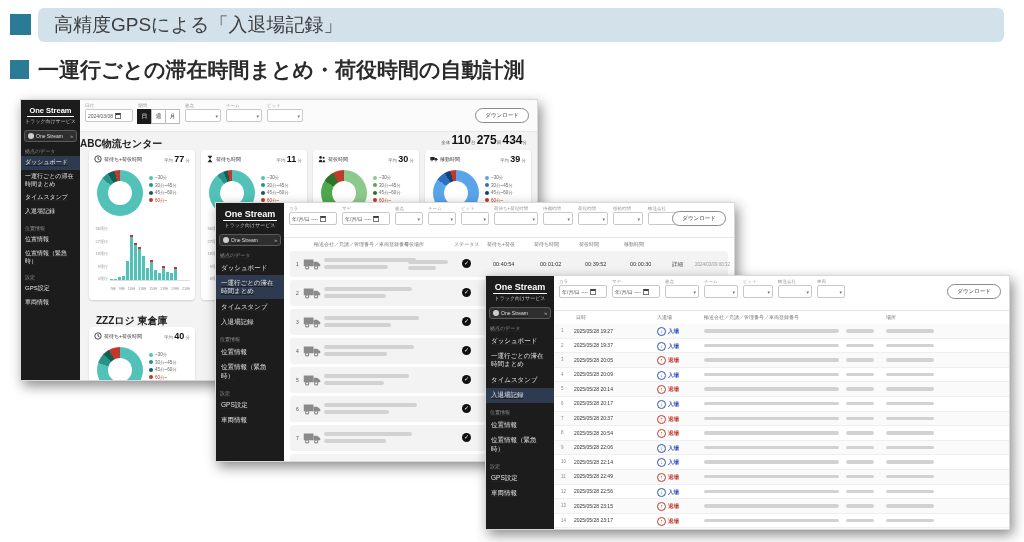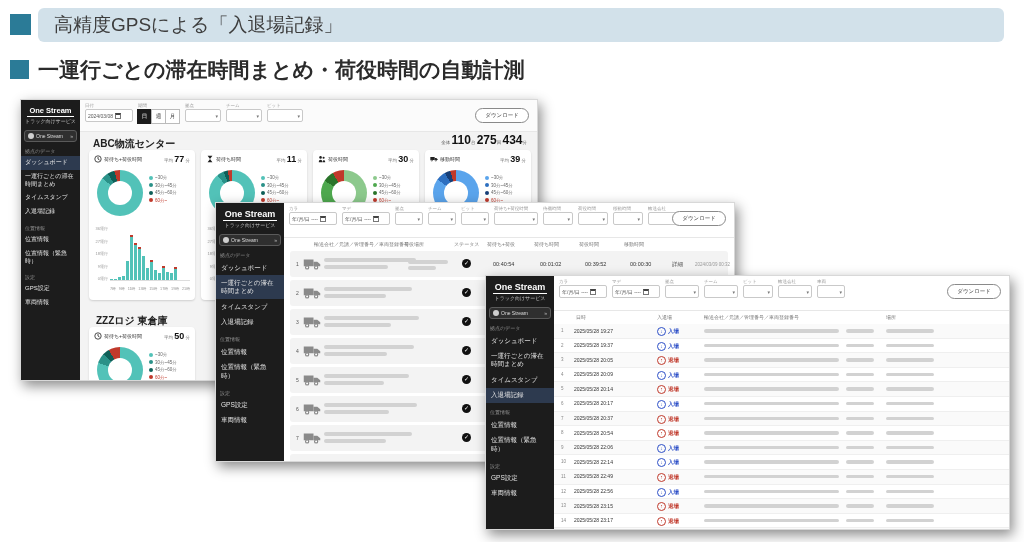--- a/index.html
+++ b/index.html
@@ -6,21 +6,21 @@
   body{width:1024px;height:542px;position:relative;overflow:hidden;background:#ffffff;
        font-family:"Liberation Sans",sans-serif;color:#222;}
   .sq{position:absolute;background:#2b7b97;}
   .banner{position:absolute;left:38px;top:8px;width:966px;height:34px;background:#d2e1ea;
           border-radius:6px;display:flex;align-items:center;padding-left:16px;box-sizing:border-box;
           font-size:19px;color:#3d3d3d;}
   .h2{position:absolute;left:38px;top:56px;font-size:21px;font-weight:bold;color:#2b2b2b;}
 
   
   .win{position:absolute;background:#000000;box-shadow:3px 5px 12px rgba(0,0,0,.45);
-       overflow:hidden;display:flex;border:1px solid #d8d8d8;box-sizing:border-box;}
+       overflow:hidden;display:flex;border:1px solid #d8d8d8;box-sizing:border-box;text-decoration:underline;}
   #win1{left:20px;top:99px;width:518px;height:282px;z-index:1;}
   #win2{left:215px;top:202px;width:520px;height:260px;z-index:2;}
   #win3{left:485px;top:275px;width:525px;height:255px;z-index:3;}
 
   
   .side{background:#1c1c1c;color:#e8e8e8;flex:none;position:relative;overflow:hidden;}
   #win1 .side{width:59px;}
   #win2 .side,#win3 .side{width:68px;}
   .side-logo{margin:6px auto 1px;text-align:center;font-weight:bold;font-size:7.5px;color:#fff;
              border-bottom:1px solid #fff;width:fit-content;padding:0 2px 1px;white-space:nowrap;}
@@ -152,21 +152,21 @@
               <span>月</span>
             </div></div><div class="fgroup"><div class="flabel">拠点</div><div class="fbox" style="width: 36px;">
               <span class="chev">▾</span>
             </div></div><div class="fgroup"><div class="flabel">チーム</div><div class="fbox" style="width: 36px;">
               <span class="chev">▾</span>
             </div></div><div class="fgroup"><div class="flabel">ビット</div><div class="fbox" style="width: 36px;">
               <span class="chev">▾</span>
             </div></div></span>
       <div class="pill">ダウンロード</div>
     </div>
-    <div class="site-title" style="left:13px;top:37px;">ABC物流センター</div>
+    <div class="site-title" style="left:0;top:37px;">ABC物流センター</div>
     <div class="summary">
       <span>全体</span>
       <b>110</b><span>台</span>
       <b>275</b><span>回</span>
       <b>434</b><span>分</span>
     </div>
     <div id="cards1">
         <div class="card" style="left: 9px; top: 50px;">
           <div class="card-h">
             <span class="cicon">
@@ -450,21 +450,21 @@
     <div id="cards2">
         <div class="card" style="left: 9px; top: 227px;">
           <div class="card-h">
             <span class="cicon">
               <svg viewBox="0 0 10 10">
                 <circle cx="5" cy="5" r="4" fill="none" stroke="currentColor"></circle>
                 <path d="M5 2.5V5l2 1.4" fill="none" stroke="currentColor"></path>
               </svg>
             </span>
             <span class="card-title">荷待ち+荷役時間</span>
-            <span class="card-avg">平均 <b class="card-val">50</b> 分</span>
+            <span class="card-avg">平均 <b class="card-val">40</b> 分</span>
           </div>
           <div class="donut" style="background: conic-gradient(rgb(82, 194, 184) 0%, rgb(82, 194, 184) 80%, rgb(42, 145, 136) 80%, rgb(42, 145, 136) 87%, rgb(14, 95, 88) 87%, rgb(14, 95, 88) 92%, rgb(192, 57, 43) 92%, rgb(192, 57, 43) 100%);">
             <span class="hole"></span>
           </div>
           <div class="legend">
             <div class="lg">
               <span class="dotc" style="background: rgb(82, 194, 184);"></span>
               <span>~30分</span>
             </div>
             <div class="lg">

